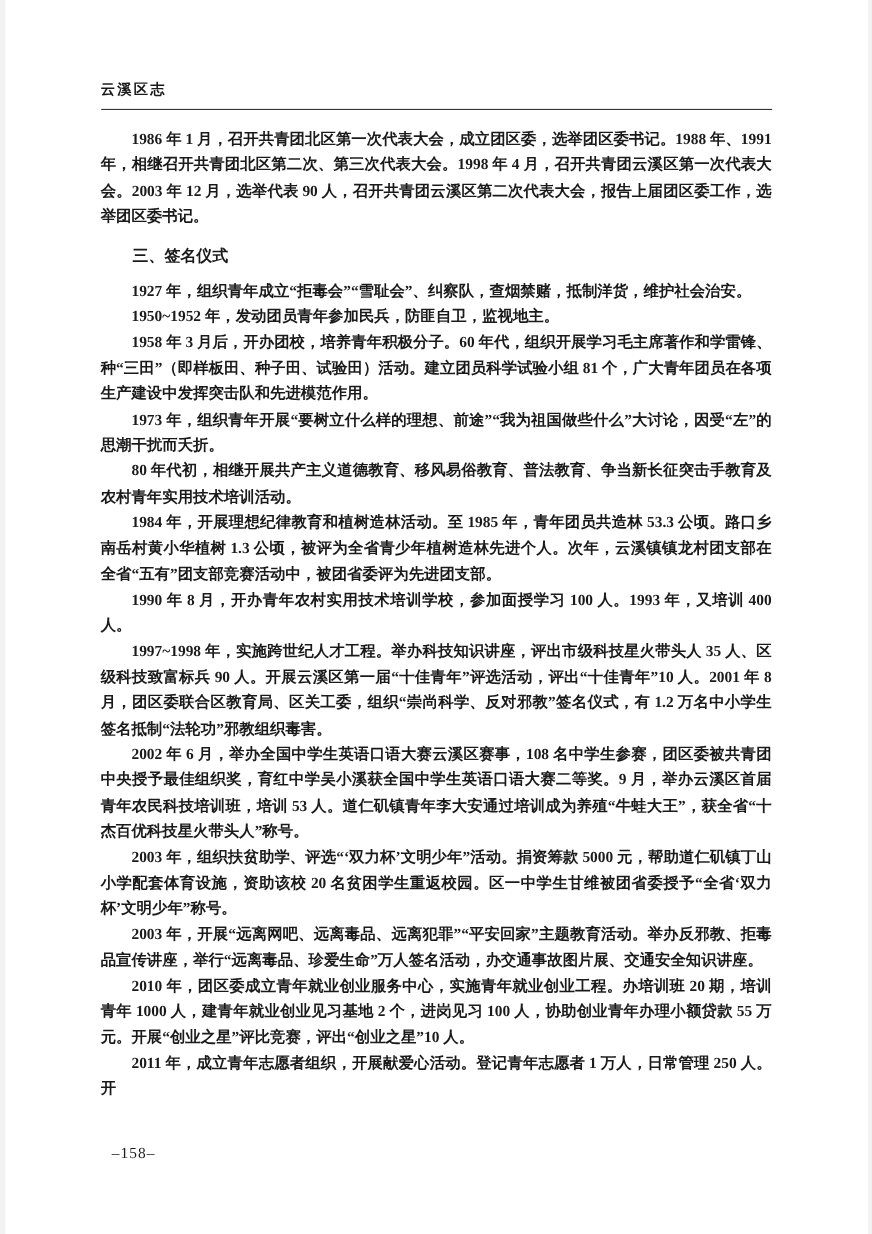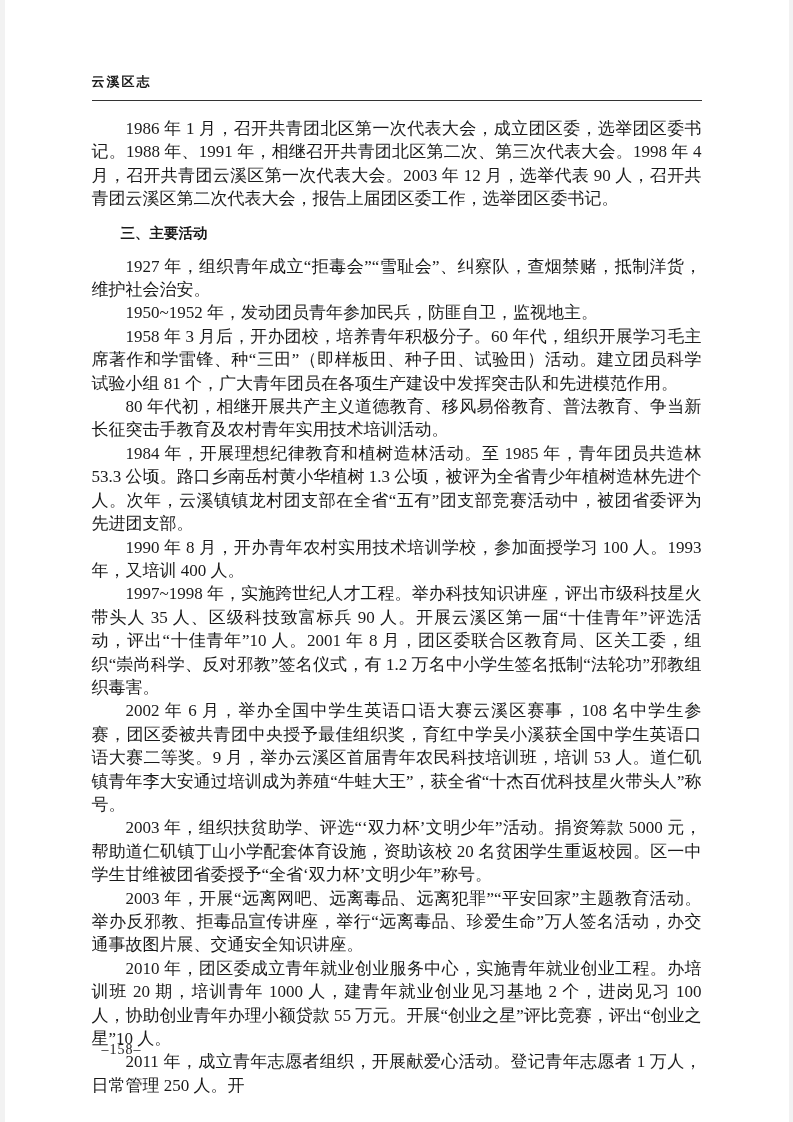--- a/index.html
+++ b/index.html
@@ -25,24 +25,25 @@
     margin-bottom: 16px;
   }
   .header-title {
     font-family: "Liberation Sans", "DejaVu Sans", sans-serif;
     font-weight: 700;
     font-size: 13px;
     letter-spacing: 2px;
   }
   .content p {
     margin: 0;
-    font-size: 17px;
+    font-size: 14px;
     line-height: 23.4px;
     text-align: justify;
     text-indent: 2em;
+    font-weight: bold;
   }
   .content h3 {
     font-family: "Liberation Sans", "DejaVu Sans", sans-serif;
     font-weight: 700;
     font-size: 14.5px;
     margin: 13px 0 12px 0;
     text-indent: 2em;
   }
   .footer {
     position: absolute;
@@ -56,24 +57,25 @@
 <body>
 
 <div class="page">
 
   <div class="header">
     <span class="header-title">云溪区志</span>
   </div>
 
   <div class="content">
     <p>1986 年 1 月，召开共青团北区第一次代表大会，成立团区委，选举团区委书记。1988 年、1991 年，相继召开共青团北区第二次、第三次代表大会。1998 年 4 月，召开共青团云溪区第一次代表大会。2003 年 12 月，选举代表 90 人，召开共青团云溪区第二次代表大会，报告上届团区委工作，选举团区委书记。</p>
-    <h3>三、主要活动</h3>
+    <h3>三、签名仪式</h3>
     <p>1927 年，组织青年成立“拒毒会”“雪耻会”、纠察队，查烟禁赌，抵制洋货，维护社会治安。</p>
     <p>1950~1952 年，发动团员青年参加民兵，防匪自卫，监视地主。</p>
     <p>1958 年 3 月后，开办团校，培养青年积极分子。60 年代，组织开展学习毛主席著作和学雷锋、种“三田”（即样板田、种子田、试验田）活动。建立团员科学试验小组 81 个，广大青年团员在各项生产建设中发挥突击队和先进模范作用。</p>
+    <p>1973 年，组织青年开展“要树立什么样的理想、前途”“我为祖国做些什么”大讨论，因受“左”的思潮干扰而夭折。</p>
     <p>80 年代初，相继开展共产主义道德教育、移风易俗教育、普法教育、争当新长征突击手教育及农村青年实用技术培训活动。</p>
     <p>1984 年，开展理想纪律教育和植树造林活动。至 1985 年，青年团员共造林 53.3 公顷。路口乡南岳村黄小华植树 1.3 公顷，被评为全省青少年植树造林先进个人。次年，云溪镇镇龙村团支部在全省“五有”团支部竞赛活动中，被团省委评为先进团支部。</p>
     <p>1990 年 8 月，开办青年农村实用技术培训学校，参加面授学习 100 人。1993 年，又培训 400 人。</p>
     <p>1997~1998 年，实施跨世纪人才工程。举办科技知识讲座，评出市级科技星火带头人 35 人、区级科技致富标兵 90 人。开展云溪区第一届“十佳青年”评选活动，评出“十佳青年”10 人。2001 年 8 月，团区委联合区教育局、区关工委，组织“崇尚科学、反对邪教”签名仪式，有 1.2 万名中小学生签名抵制“法轮功”邪教组织毒害。</p>
     <p>2002 年 6 月，举办全国中学生英语口语大赛云溪区赛事，108 名中学生参赛，团区委被共青团中央授予最佳组织奖，育红中学吴小溪获全国中学生英语口语大赛二等奖。9 月，举办云溪区首届青年农民科技培训班，培训 53 人。道仁矶镇青年李大安通过培训成为养殖“牛蛙大王”，获全省“十杰百优科技星火带头人”称号。</p>
     <p>2003 年，组织扶贫助学、评选“‘双力杯’文明少年”活动。捐资筹款 5000 元，帮助道仁矶镇丁山小学配套体育设施，资助该校 20 名贫困学生重返校园。区一中学生甘维被团省委授予“全省‘双力杯’文明少年”称号。</p>
     <p>2003 年，开展“远离网吧、远离毒品、远离犯罪”“平安回家”主题教育活动。举办反邪教、拒毒品宣传讲座，举行“远离毒品、珍爱生命”万人签名活动，办交通事故图片展、交通安全知识讲座。</p>
     <p>2010 年，团区委成立青年就业创业服务中心，实施青年就业创业工程。办培训班 20 期，培训青年 1000 人，建青年就业创业见习基地 2 个，进岗见习 100 人，协助创业青年办理小额贷款 55 万元。开展“创业之星”评比竞赛，评出“创业之星”10 人。</p>
     <p>2011 年，成立青年志愿者组织，开展献爱心活动。登记青年志愿者 1 万人，日常管理 250 人。开</p>
   </div>

